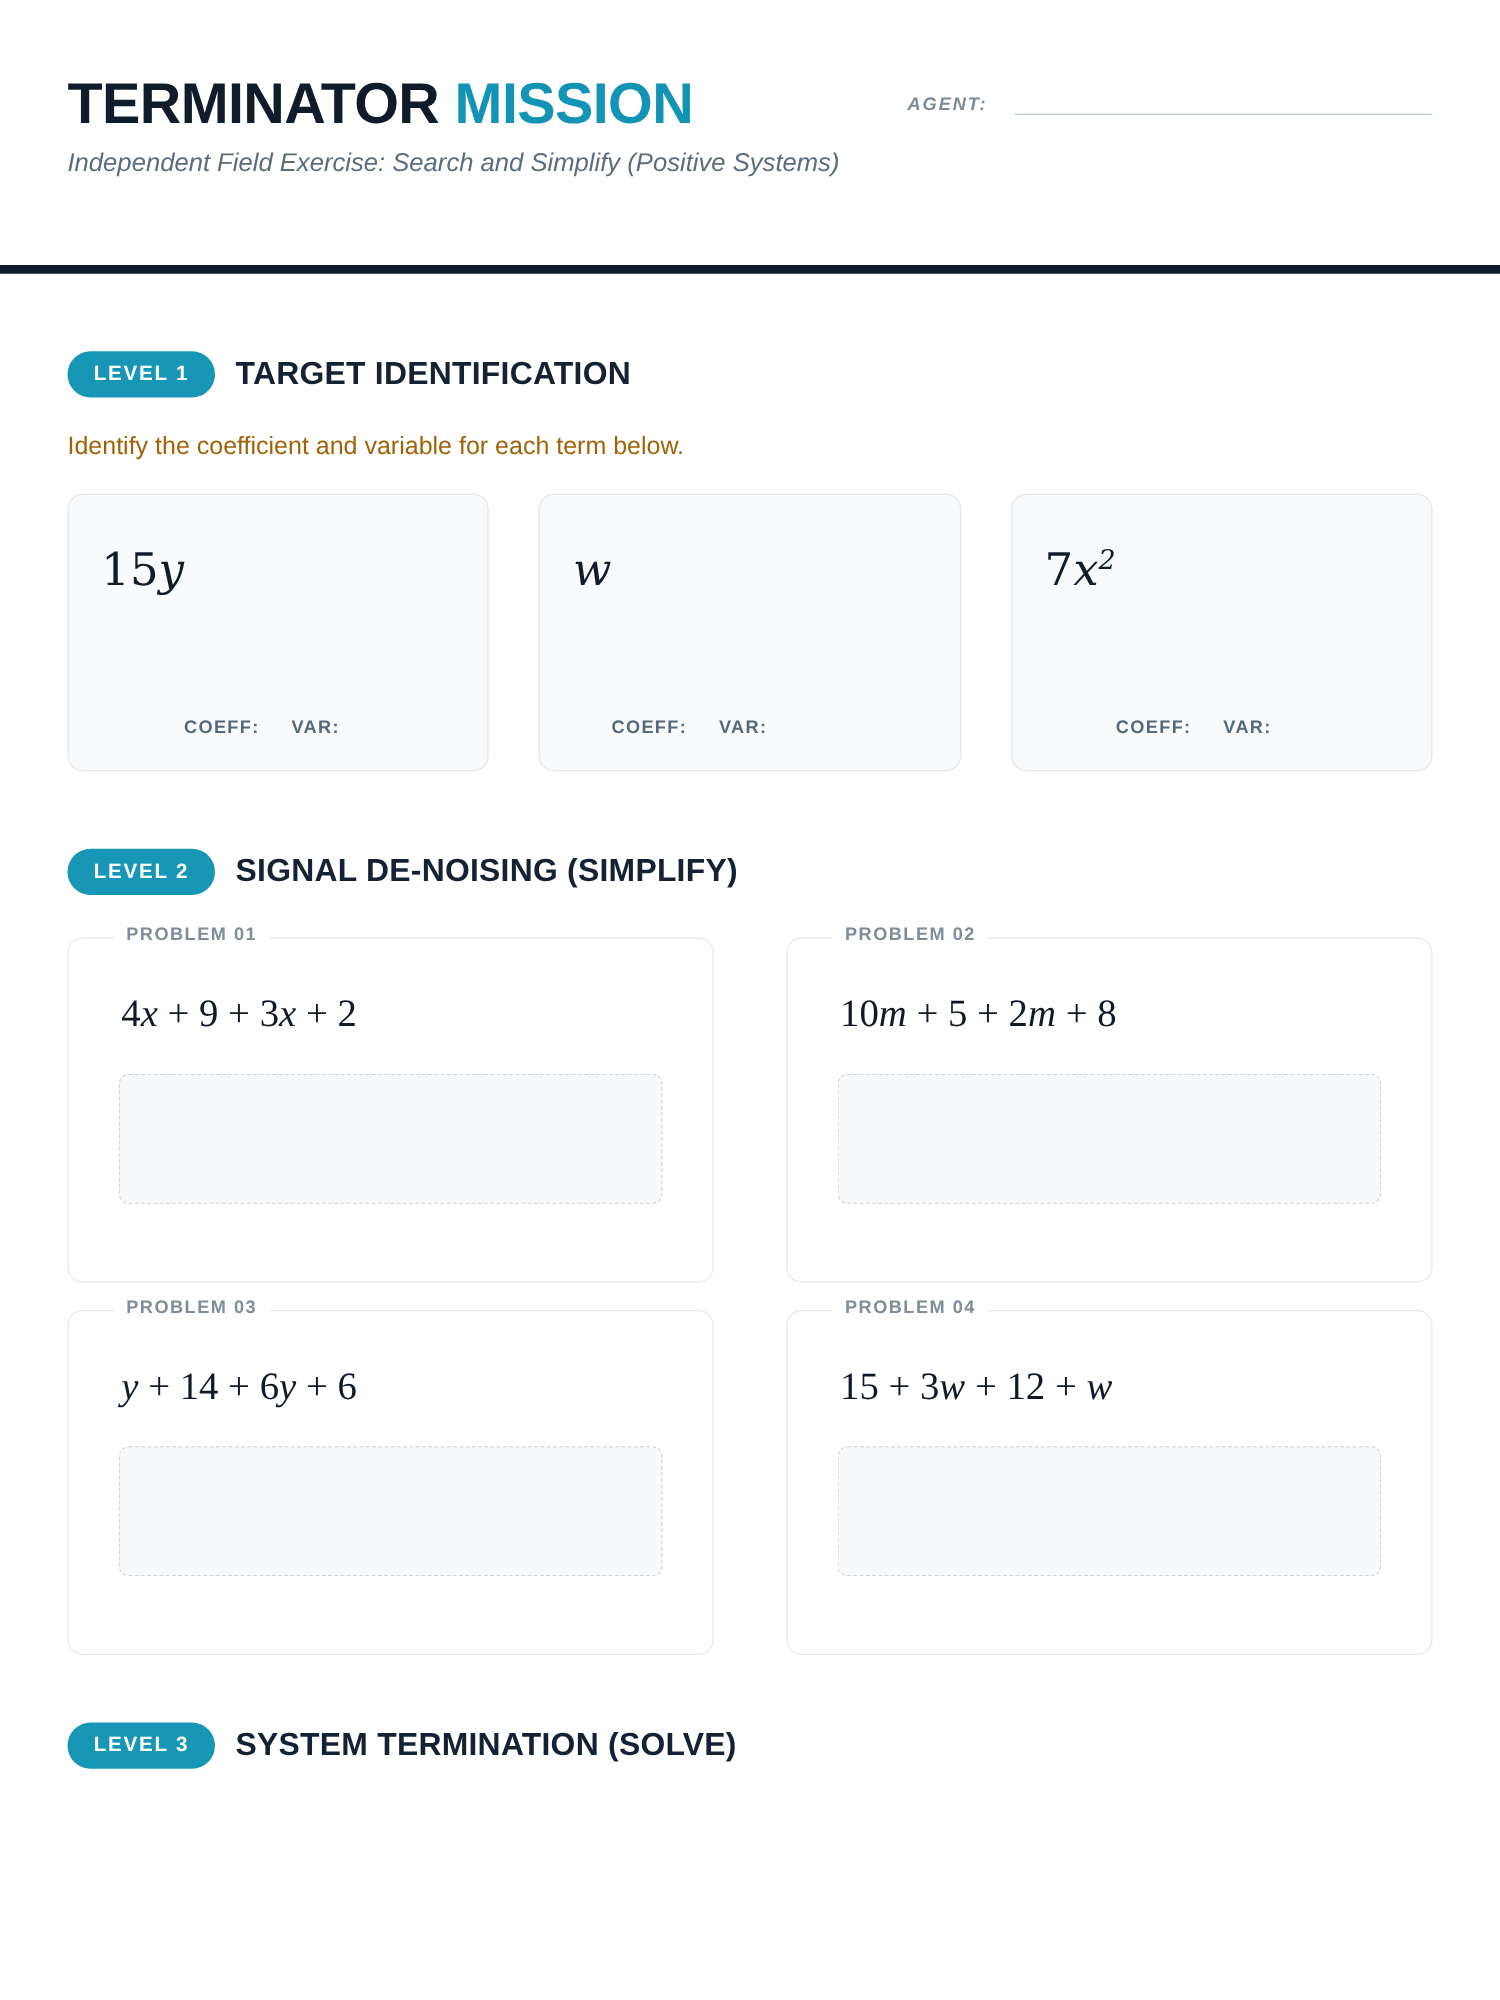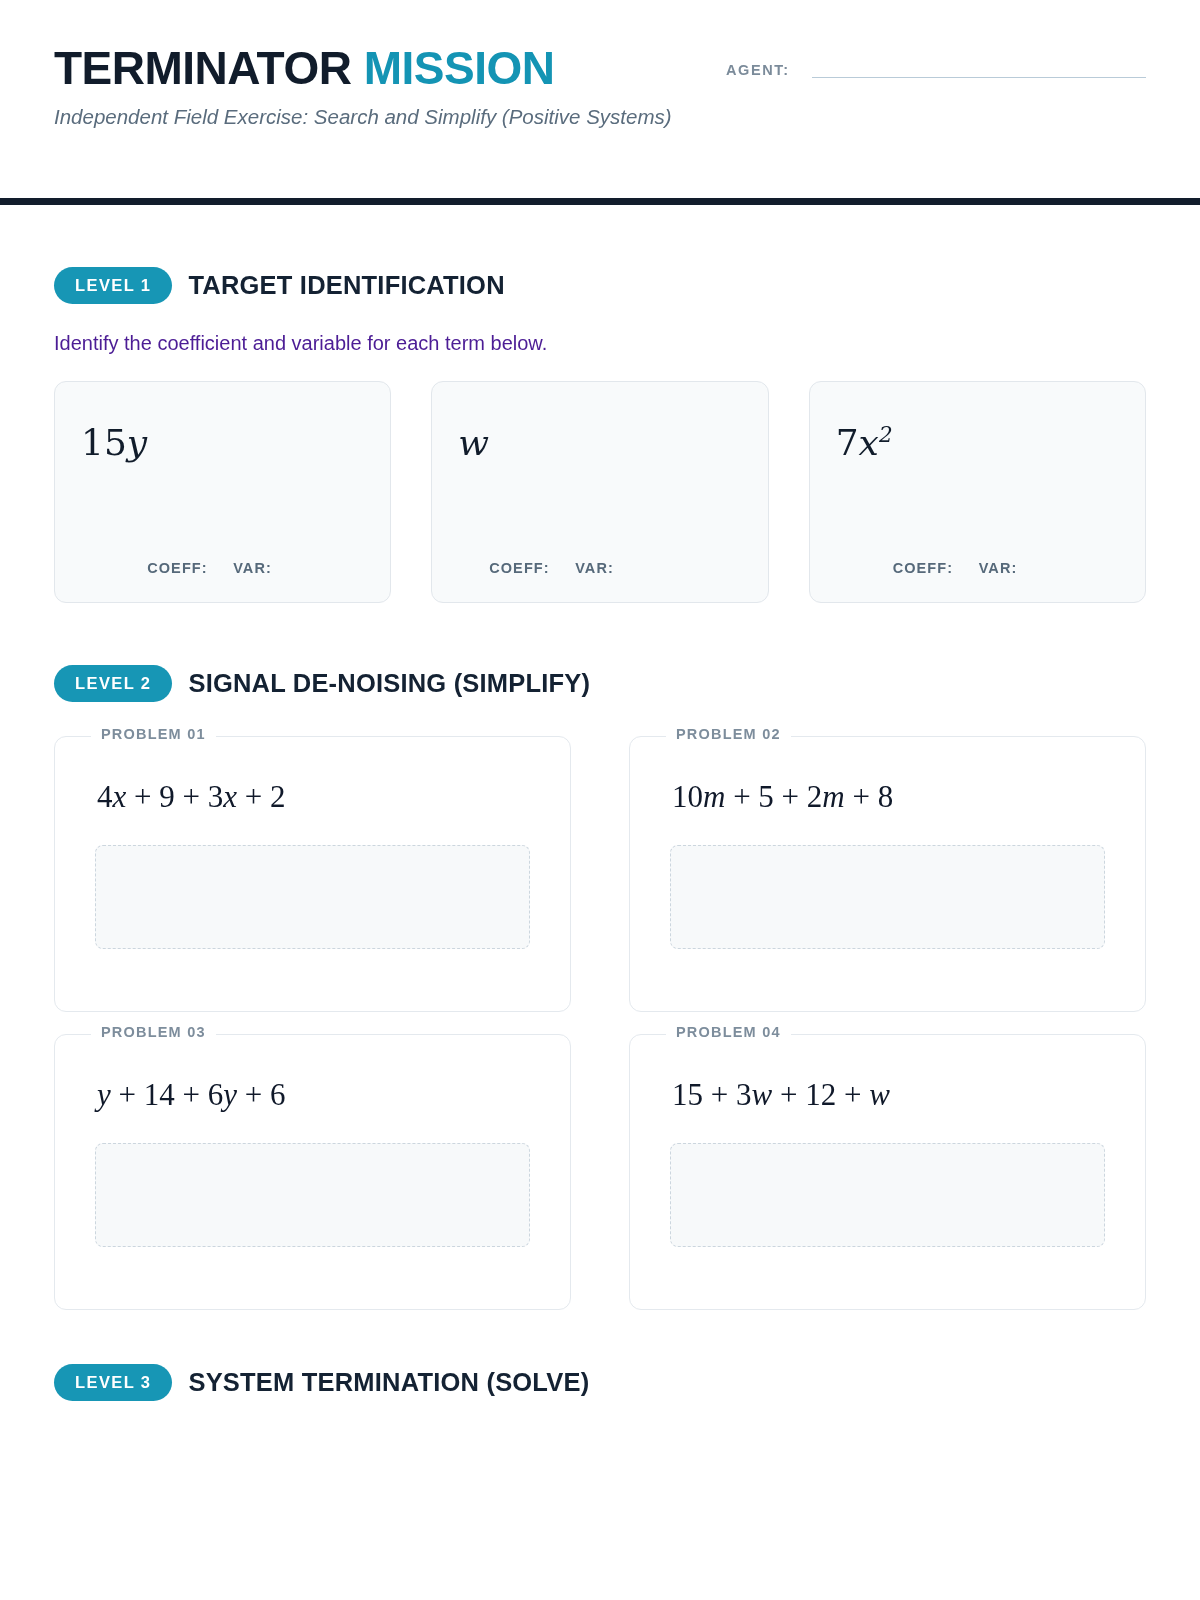--- a/index.html
+++ b/index.html
@@ -6,21 +6,21 @@
   html, body {
     margin: 0; padding: 0;
     width: 1200px; height: 1600px;
     background: #ffffff;
     font-family: "Liberation Sans", sans-serif;
   }
   .page {
     width: 1200px; height: 1600px;
     position: relative;
     overflow: hidden;
-    padding: 0 54px;
+    padding: 14px 54px;
   }
 
   
   .header {
     display: flex;
     align-items: flex-start;
     justify-content: space-between;
     padding-top: 44px;
   }
   .brand { max-width: 640px; }
@@ -43,20 +43,21 @@
     max-width: 620px;
   }
   .meta {
     padding-top: 14px;
     width: 420px;
   }
   .meta-row {
     display: flex;
     align-items: flex-end;
     margin-bottom: 26px;
+    font-style: italic;
   }
   .meta-label {
     font-size: 14.5px;
     font-weight: 700;
     letter-spacing: 1.6px;
     color: #7b8b9a;
     width: 86px;
     flex: none;
   }
   .meta-line {
@@ -93,21 +94,21 @@
   }
   .section-title {
     font-size: 25.5px;
     font-weight: 700;
     letter-spacing: 0.2px;
     color: #142233;
   }
   .instruction {
     margin-top: 28px;
     font-size: 20px;
-    color: #4c1d95;
+    color: #a16207;
   }
 
   
   .term-row {
     display: flex;
     gap: 40px;
     margin-top: 26px;
   }
   .term-card {
     flex: 1;

